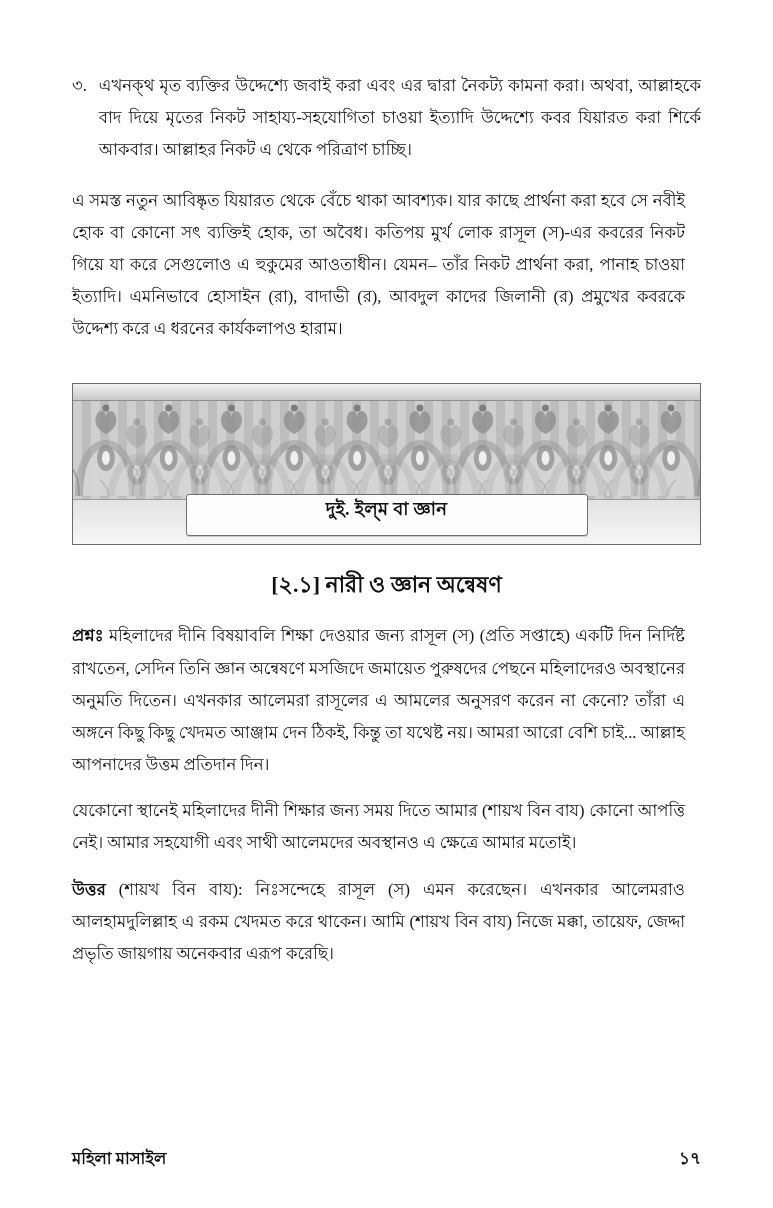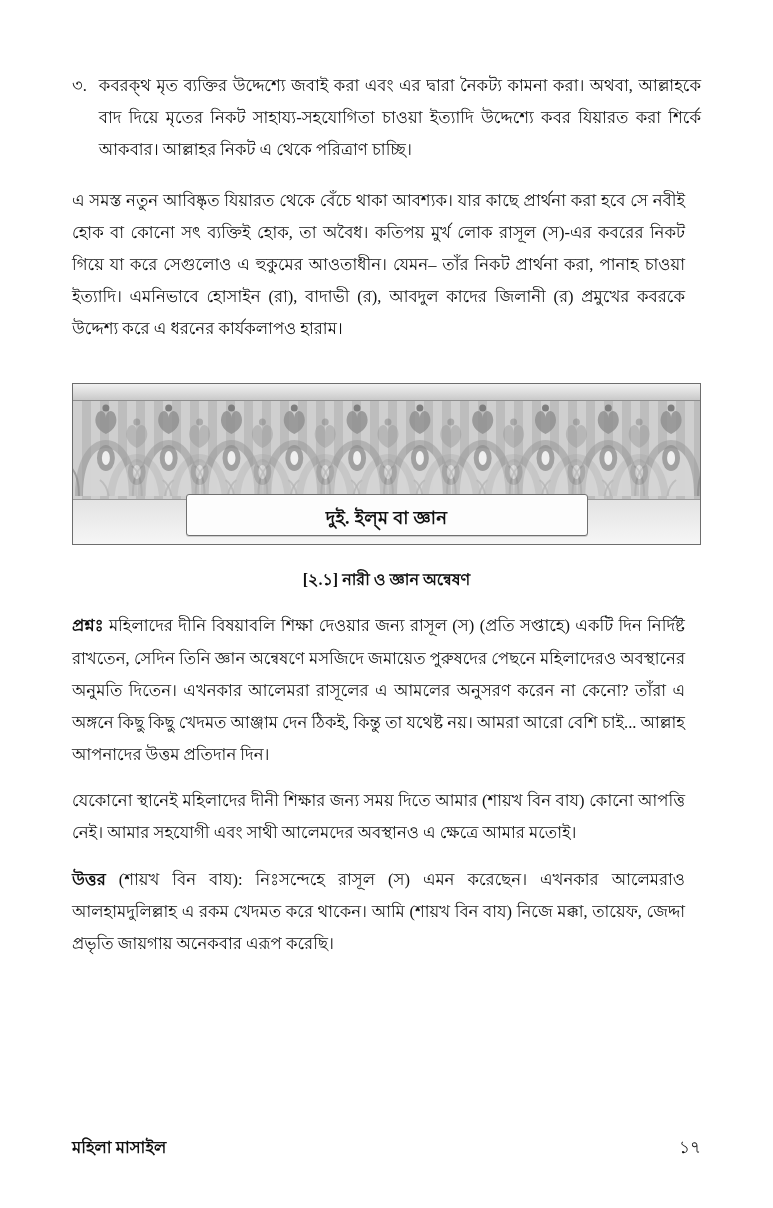--- a/index.html
+++ b/index.html
@@ -87,63 +87,63 @@
     position: absolute;
     left: 50%;
     transform: translateX(-50%);
     bottom: 8px;
     width: 400px;
     height: 40px;
     background: #fdfdfd;
     border: 1px solid #707070;
     border-radius: 3px;
     display: flex;
-    align-items: flex-end;
+    align-items: flex-start;
     justify-content: center;
     box-shadow: 0 1px 0 rgba(0,0,0,.15);
   }
   .banner-title-box .t {
     font-size: 18px;
     font-weight: bold;
     letter-spacing: .3px;
   }
   .section-head {
     text-align: center;
-    font-size: 16px;
+    font-size: 22px;
     font-weight: bold;
     margin: 22px 0 16px 0;
   }
   
   .footer {
     position: absolute;
     left: 72px;
     right: 72px;
-    bottom: 46px;
+    bottom: 35px;
     display: flex;
     align-items: baseline;
     justify-content: space-between;
   }
   .footer .book {
     font-size: 16.5px;
     font-weight: bold;
   }
   .footer .pageno {
     font-size: 17px;
-    font-weight: normal;
+    font-weight: bold;
     margin-top: 20px;
   }
 </style>
 </head>
 <body>
 
 <div class="page">
 
   <div class="numbered-item">
     <div class="num">৩.</div>
-    <div class="body">কবরক্থ মৃত ব্যক্তির উদ্দেশ্যে জবাই করা এবং এর দ্বারা নৈকট্য কামনা করা। অথবা, আল্লাহকে বাদ দিয়ে মৃতের নিকট সাহায্য-সহযোগিতা চাওয়া ইত্যাদি উদ্দেশ্যে কবর যিয়ারত করা শিৰ্কে আকবার। আল্লাহর নিকট এ থেকে পরিত্রাণ চাচ্ছি।</div>
+    <div class="body">এখনক্থ মৃত ব্যক্তির উদ্দেশ্যে জবাই করা এবং এর দ্বারা নৈকট্য কামনা করা। অথবা, আল্লাহকে বাদ দিয়ে মৃতের নিকট সাহায্য-সহযোগিতা চাওয়া ইত্যাদি উদ্দেশ্যে কবর যিয়ারত করা শিৰ্কে আকবার। আল্লাহর নিকট এ থেকে পরিত্রাণ চাচ্ছি।</div>
   </div>
 
   <p class="para">এ সমস্ত নতুন আবিষ্কৃত যিয়ারত থেকে বেঁচে থাকা আবশ্যক। যার কাছে প্রার্থনা করা হবে সে নবীই হোক বা কোনো সৎ ব্যক্তিই হোক, তা অবৈধ। কতিপয় মুর্খ লোক রাসূল (স)-এর কবরের নিকট গিয়ে যা করে সেগুলোও এ হুকুমের আওতাধীন। যেমন– তাঁর নিকট প্রার্থনা করা, পানাহ চাওয়া ইত্যাদি। এমনিভাবে হোসাইন (রা), বাদাভী (র), আবদুল কাদের জিলানী (র) প্রমুখের কবরকে উদ্দেশ্য করে এ ধরনের কার্যকলাপও হারাম।</p>
 
   <div class="banner">
     <div class="band-top"></div>
     <div class="motifs">
       <svg viewBox="0 0 629 96" preserveAspectRatio="none" aria-hidden="true">
         <defs>
           <g id="motif">

